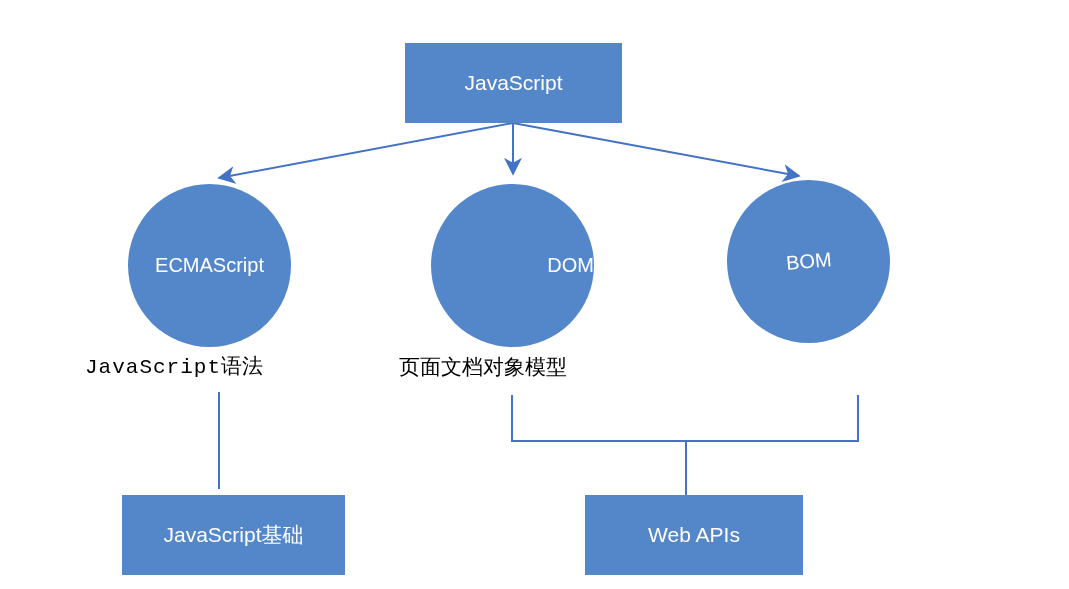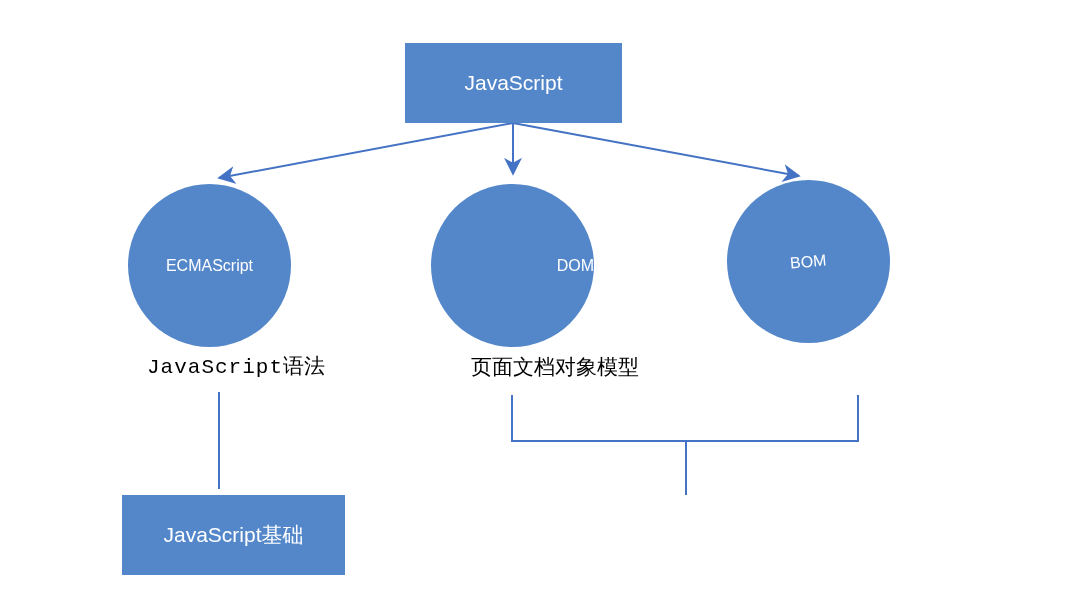--- a/index.html
+++ b/index.html
@@ -38,36 +38,36 @@
   .shape {
     position: absolute;
     display: flex;
     align-items: center;
     justify-content: center;
     background: var(--shape-fill);
     color: var(--shape-text);
     text-align: center;
   }
   .box { font-size: 21px; }
-  .circle { border-radius: 50%; font-size: 16px; }
+  .circle { border-radius: 50%; font-size: 20px; }
 
   .box-javascript  { left: 405px; top:  43px; width: 217px; height: 80px; }
   .circle-ecmascript { left: 128px; top: 184px; width: 163px; height: 163px; }
   .circle-dom        { left: 431px; top: 184px; width: 163px; height: 163px; justify-content: flex-end; }
   .circle-bom        { left: 727px; top: 180px; width: 163px; height: 163px; }
   .circle-bom .shape-label { transform: rotate(-5deg); }
   .box-basics   { left: 122px; top: 495px; width: 223px; height: 80px; }
   .box-webapis  { left: 585px; top: 495px; width: 218px; height: 80px; }
 
   .caption {
     position: absolute;
     width: 240px;
     color: var(--label-text);
     font-size: 21px;
-    text-align: right;
+    text-align: left;
     white-space: nowrap;
   }
   .caption-ecmascript { left:  85px; top: 352px; }
   .caption-dom        { left: 399px; top: 353px; }
   .caption-bom        { left: 700px; top: 352px; }
   .mono { font-family: "Liberation Mono", "DejaVu Sans Mono", monospace; letter-spacing: 1px; }
 </style>
 </head>
 <body>
 
@@ -102,14 +102,17 @@
   </div>
 
   <div class="caption caption-ecmascript">
     <span class="mono">JavaScript</span><span>语法</span>
   </div>
   <div class="caption caption-dom">页面文档对象模型</div>
 
   <div class="shape box box-basics">
     <span class="shape-label">JavaScript基础</span>
   </div>
+  <div class="shape box box-webapis">
+    <span class="shape-label">Web APIs</span>
+  </div>
 
 </div>
 
 </body></html>

